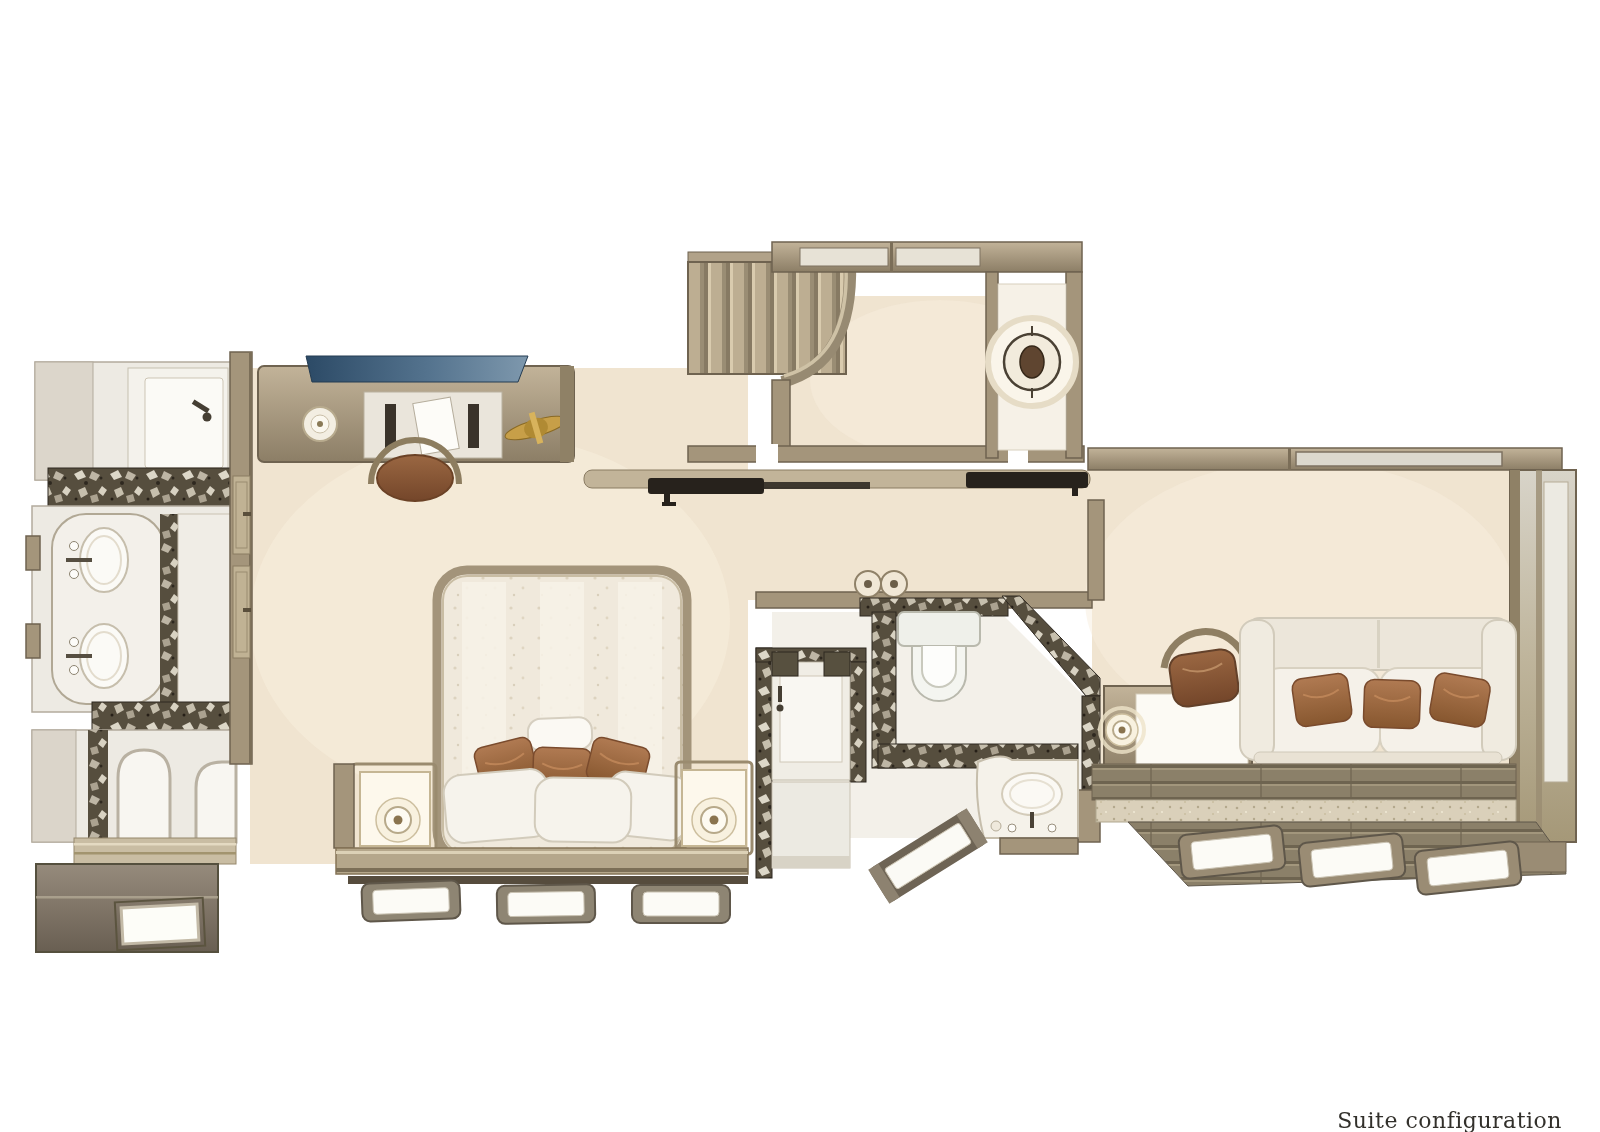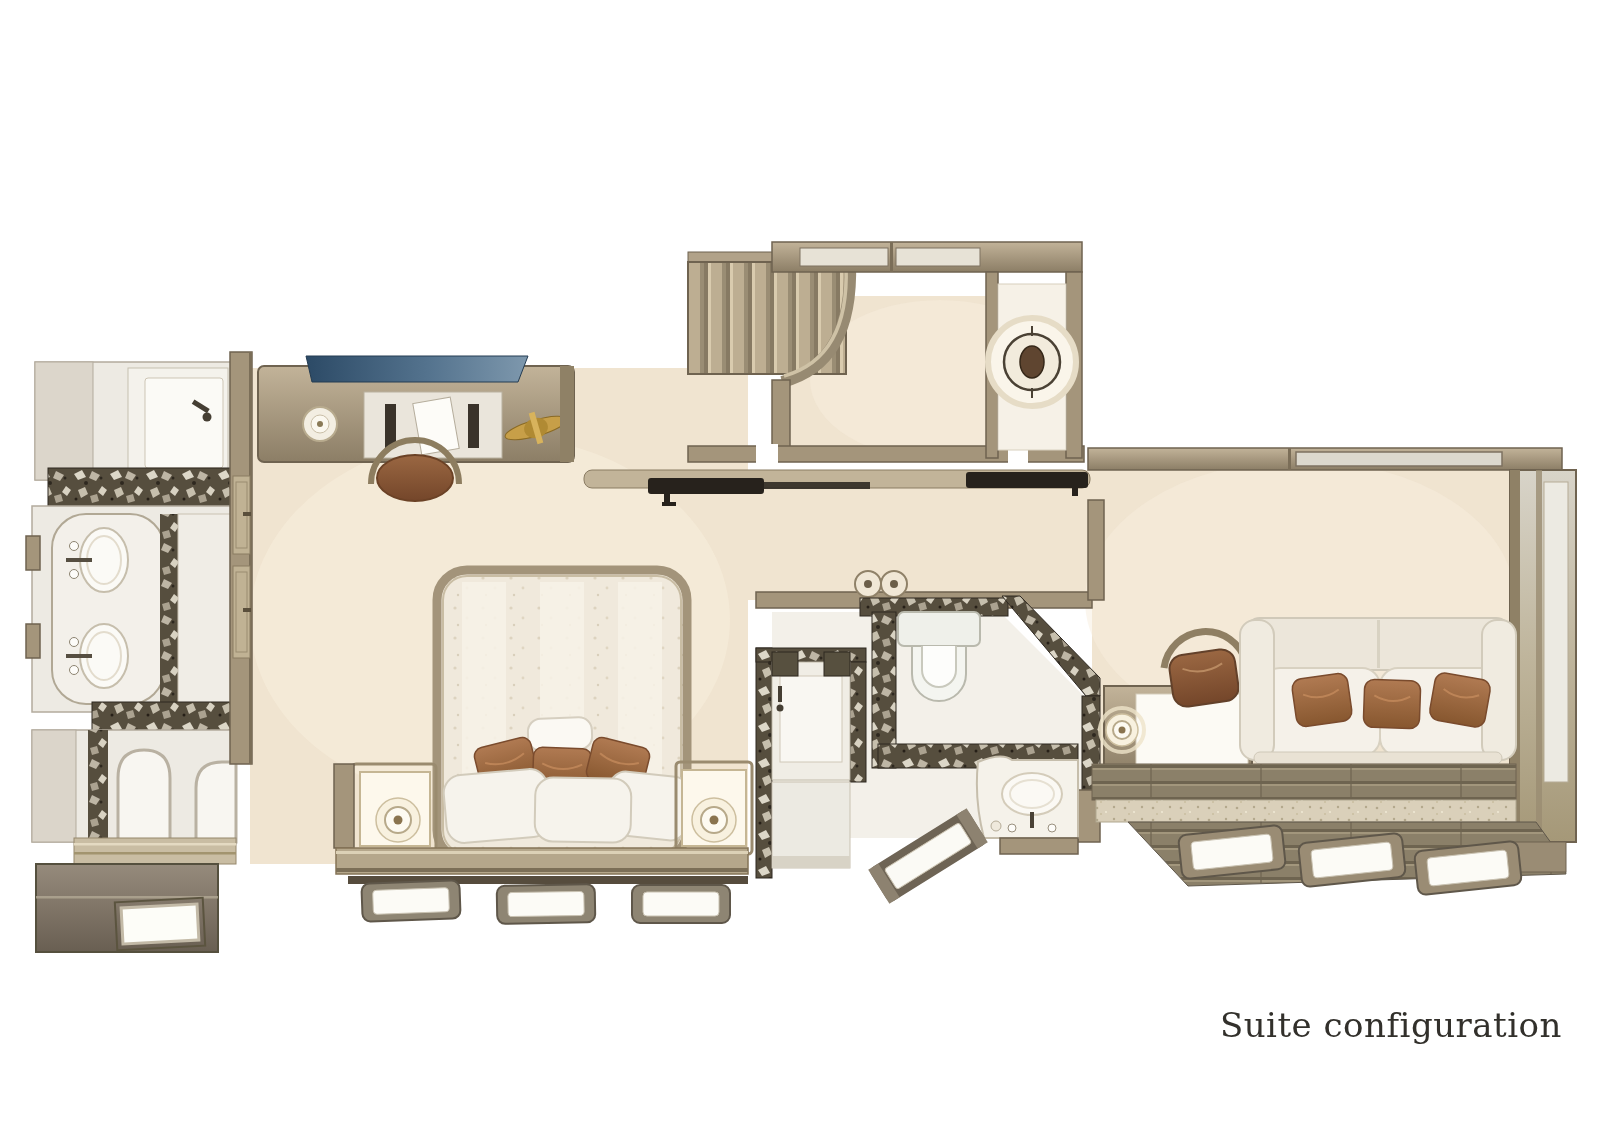--- a/index.html
+++ b/index.html
@@ -1,19 +1,19 @@
 <!DOCTYPE html>
 <html style="--page-bg: #ffffff; --floor-cream: #f0e4d0; --white-surface: #f4f1ea; --wall-wood: #a4957b; --wall-wood-dark: #6f6350; --wood-light: #c6b89d; --marble-dark: #564e3e; --dark-bar: #27221c; --dark-floor: #7c7265; --glass-blue: #3f5d7b; --glass-taupe: #b9ac95; --pillow-brown: #9d6b49; --seat-brown: #8a5636; --lamp-glow: #fdf8ec; --accent-gold: #c79f48; --caption-color: #32302b;"><head>
 <meta charset="utf-8">
 <style>
   html,body{margin:0;padding:0;background:#fff;}
   .stage{position:relative;width:1600px;height:1132px;background:var(--page-bg,#ffffff);overflow:hidden;}
   .stage svg{position:absolute;left:0;top:0;}
-  .caption{position:absolute;top:1005px;right:38px;font-family:"DejaVu Serif","Liberation Serif",serif;
-           font-size:34px;color:var(--caption-color,#32302b);letter-spacing:.5px;}
+  .caption{position:absolute;top:1108px;right:38px;font-family:"DejaVu Serif","Liberation Serif",serif;
+           font-size:22px;color:var(--caption-color,#32302b);letter-spacing:.5px;}
   .floor{fill:var(--floor-cream,#f0e4d0);}
   .wall{fill:var(--wall-wood,#a4957b);stroke:var(--wall-wood-dark,#6f6350);stroke-width:1.5;}
   .room{fill:#edeae3;stroke:#b3ab9d;stroke-width:1.5;}
   .marble{fill:url(#marble);stroke:#2e2820;stroke-width:1;}
   .darkbar{fill:var(--dark-bar,#27221c);}
   .glowpanel{fill:var(--lamp-glow,#fdf8ec);stroke:#c5b694;stroke-width:2;}
 </style>
 </head>
 <body>
 

